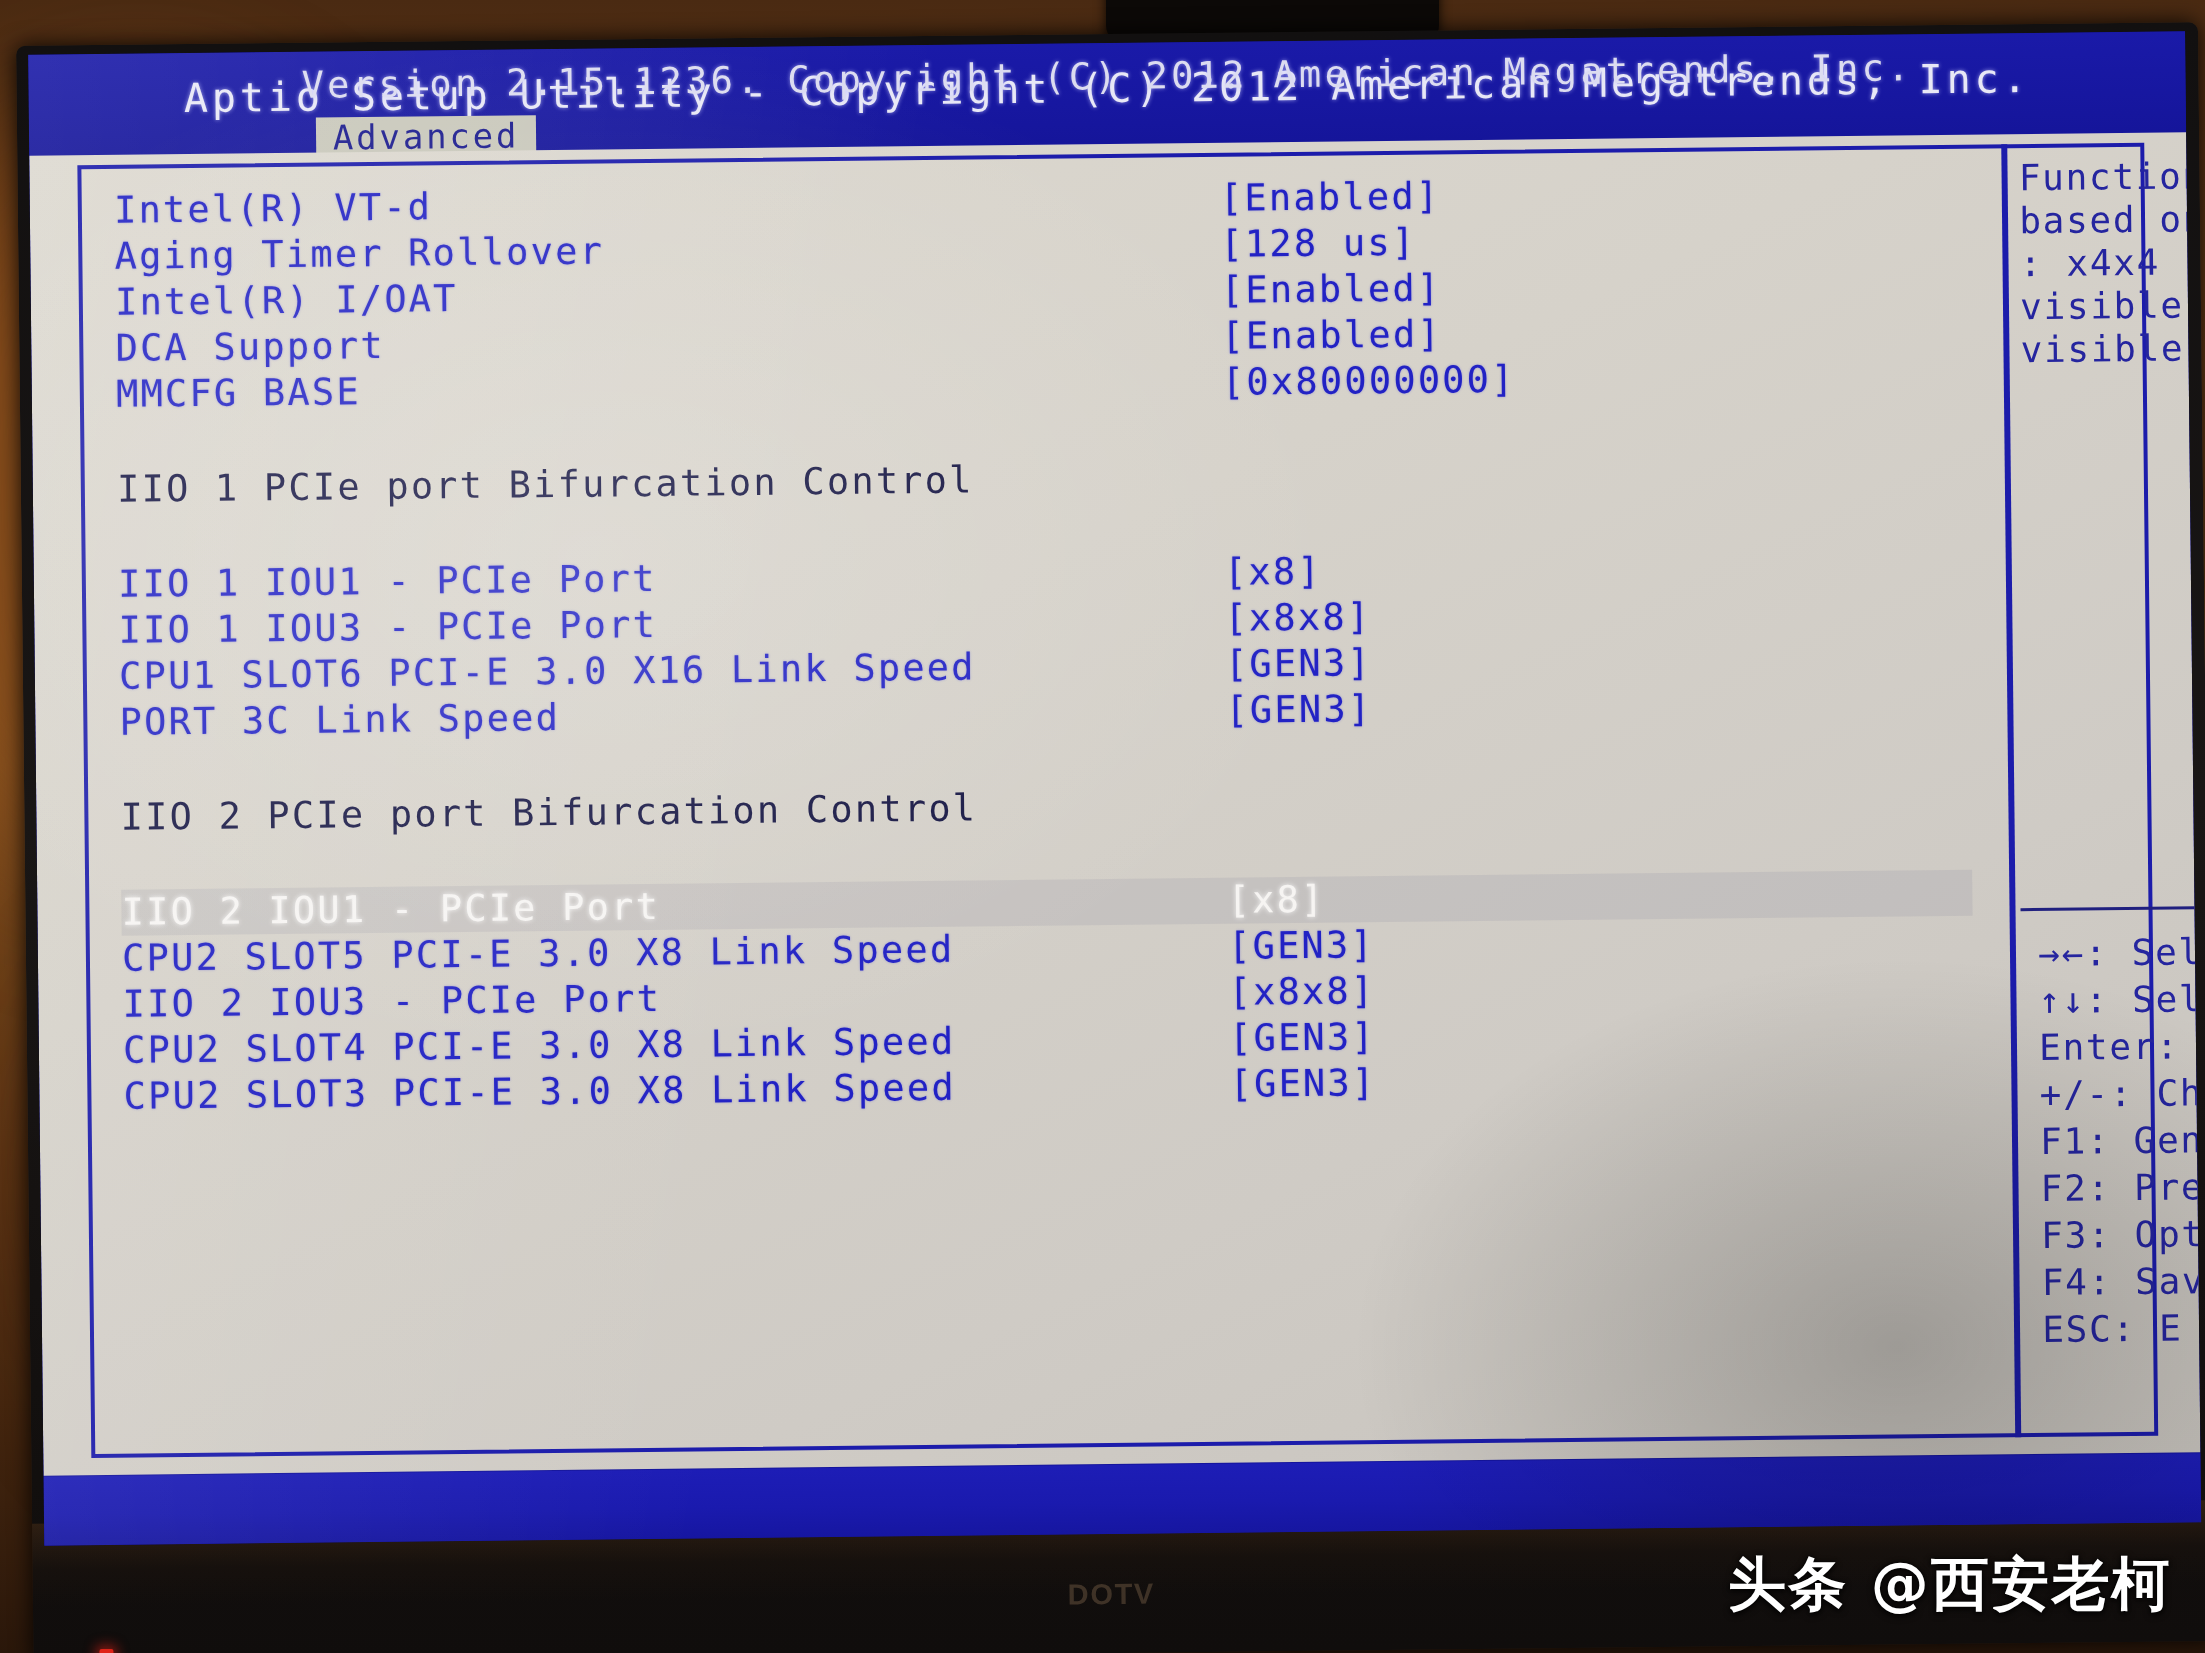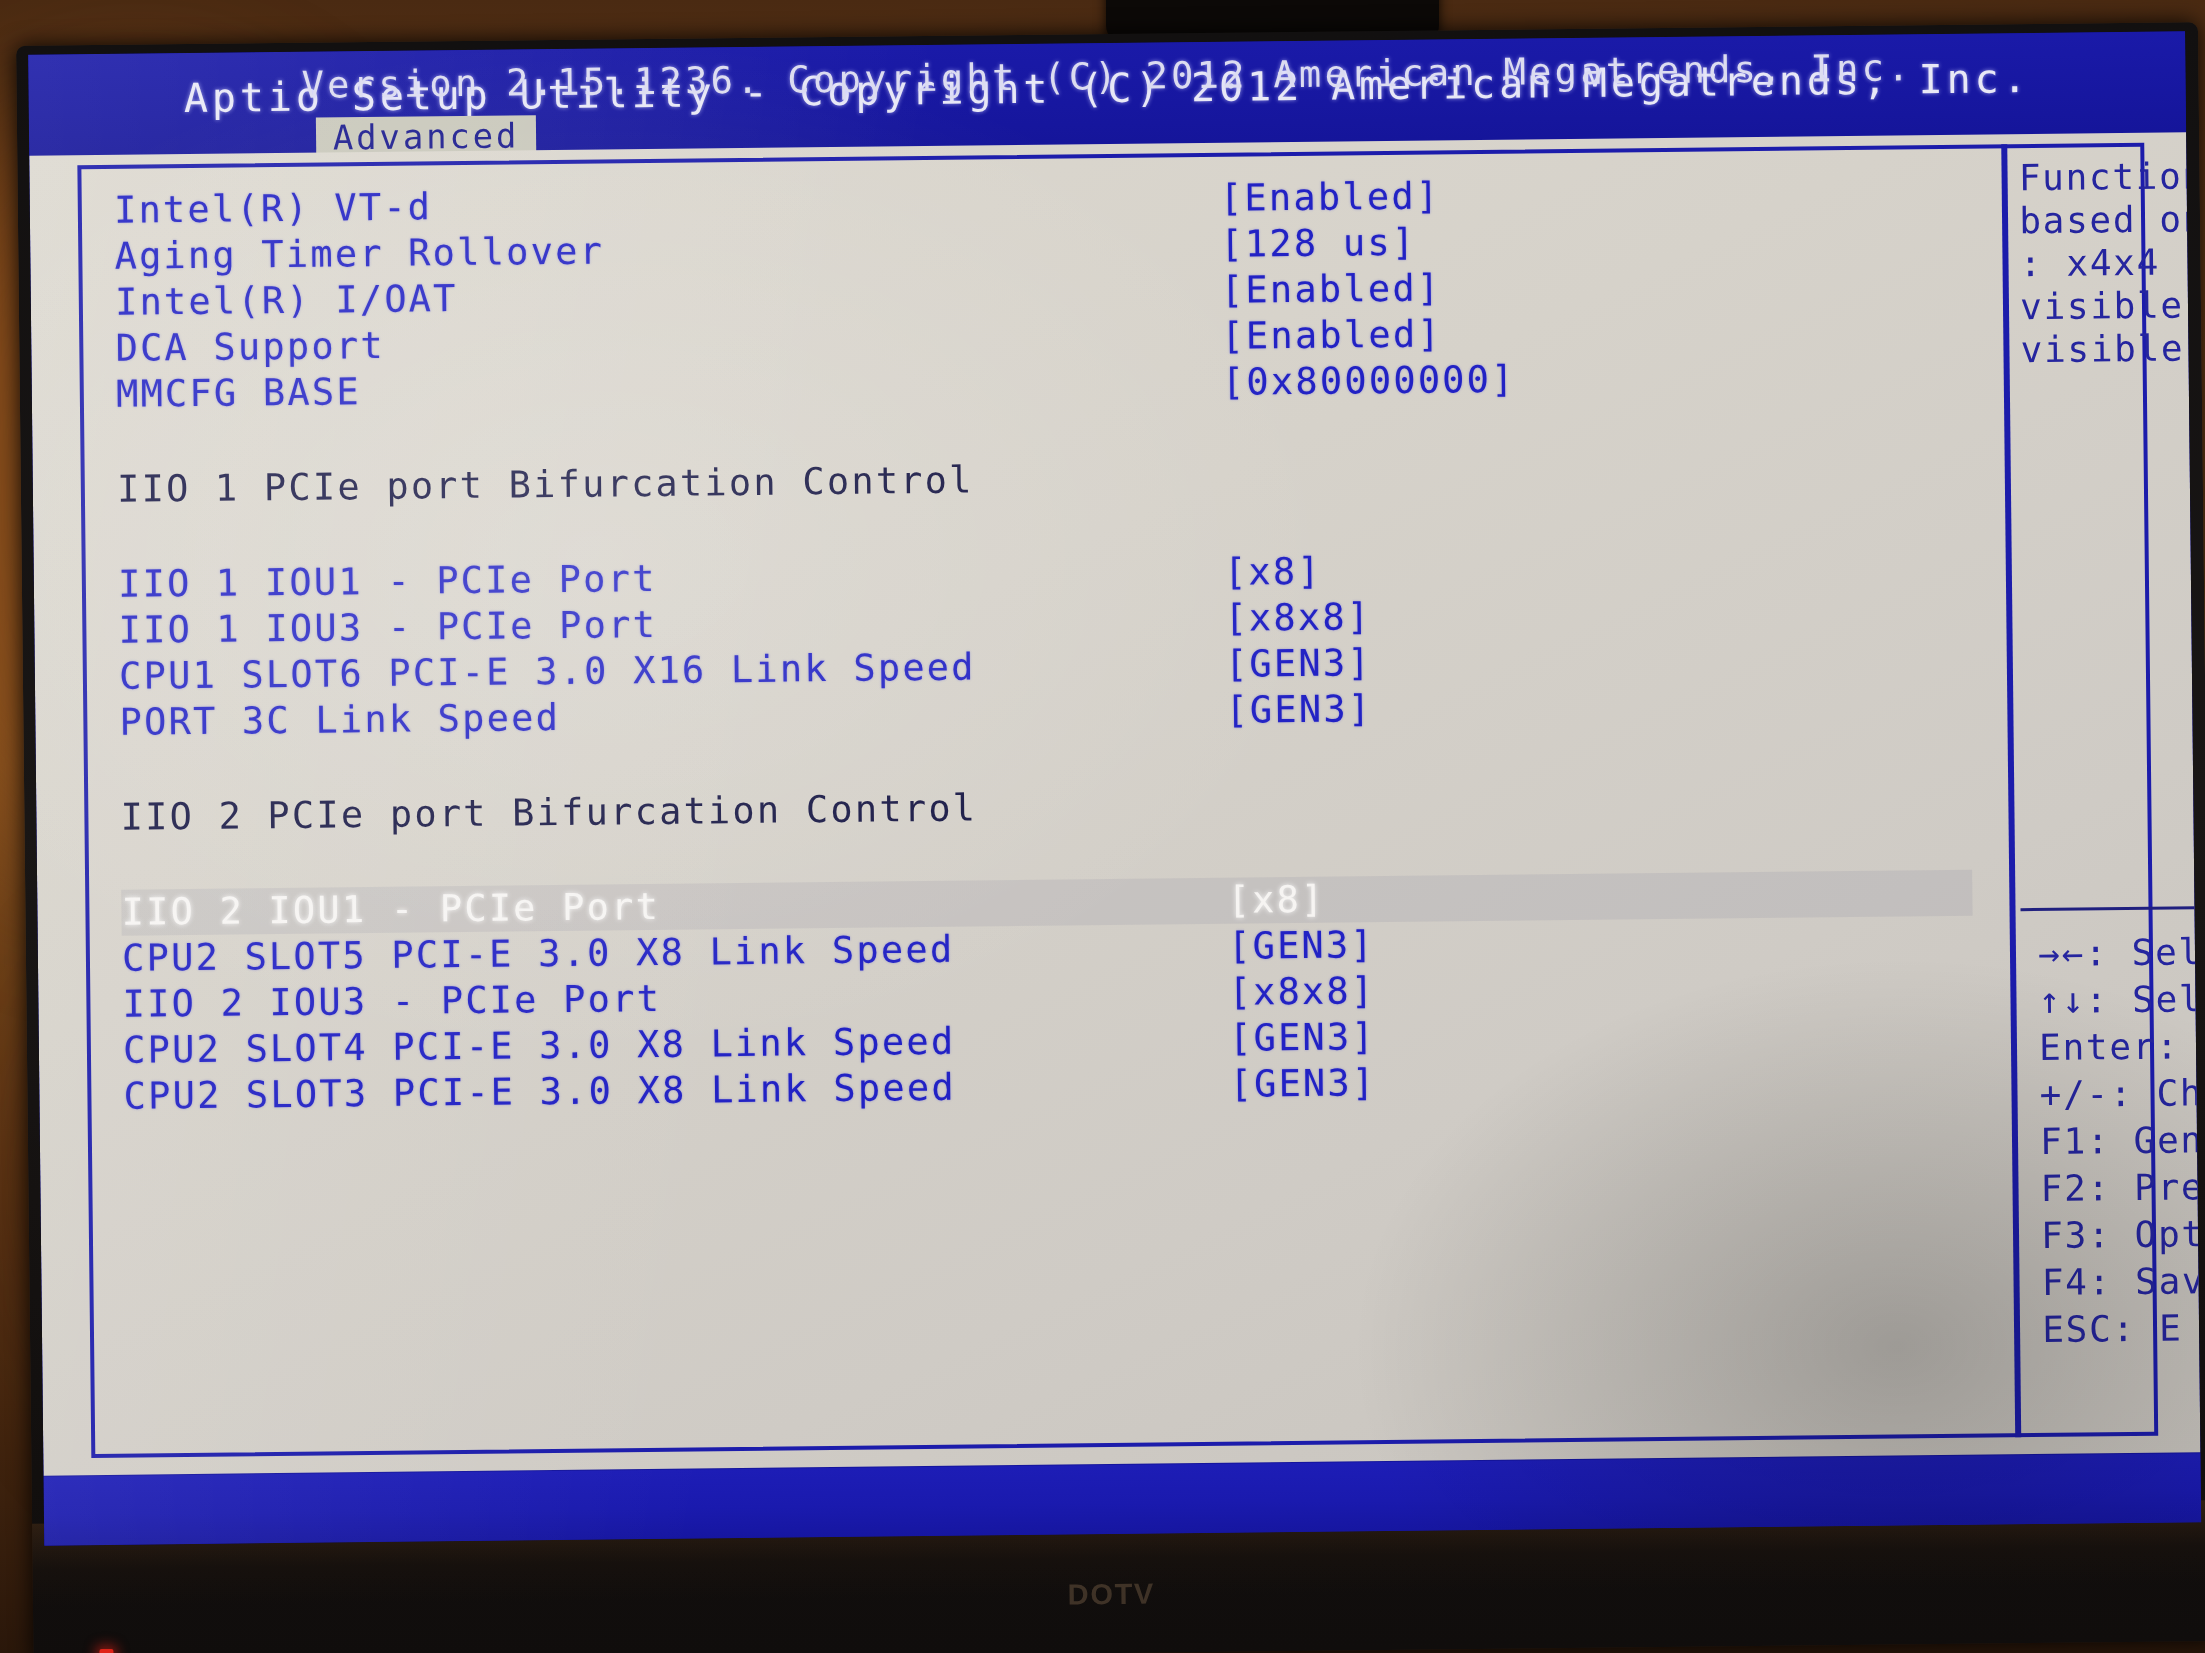--- a/index.html
+++ b/index.html
@@ -466,15 +466,16 @@
       <div id="version-band"></div>
       <div id="version-text">Version 2.15.1236. Copyright (C) 2012 American Megatrends, Inc.</div>
 
       <div id="screen-glare"></div>
     </div>
 
     <div id="monitor-logo">DOTV</div>
     <div id="power-led"></div>
   </div>
 
+  <div id="watermark">头条 @西安老柯</div>
 
 </div>
 
 
 </body></html>

